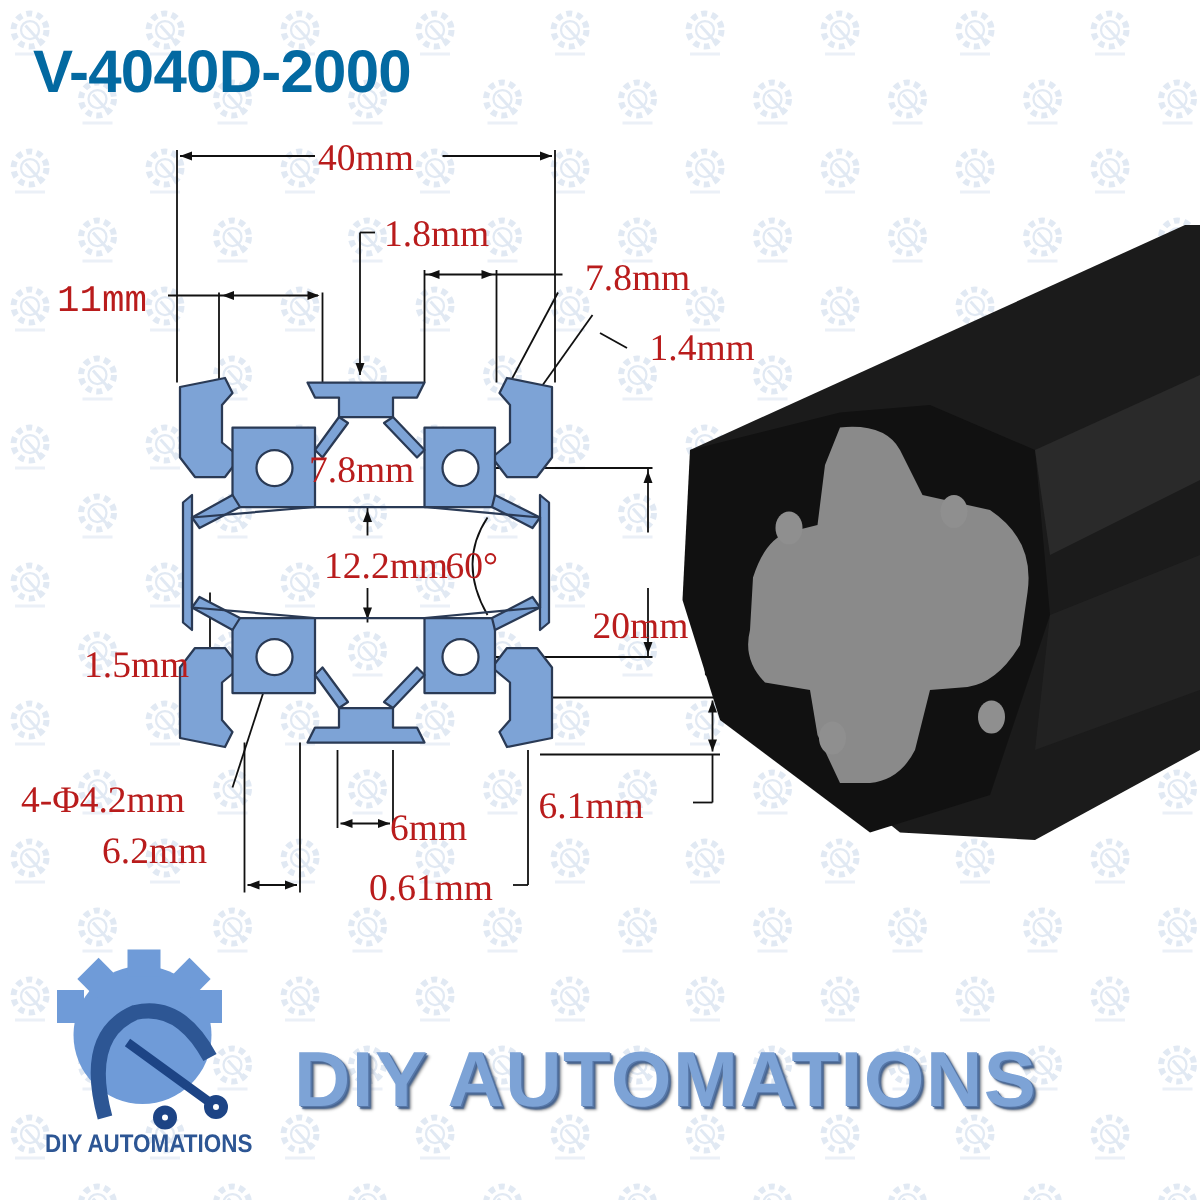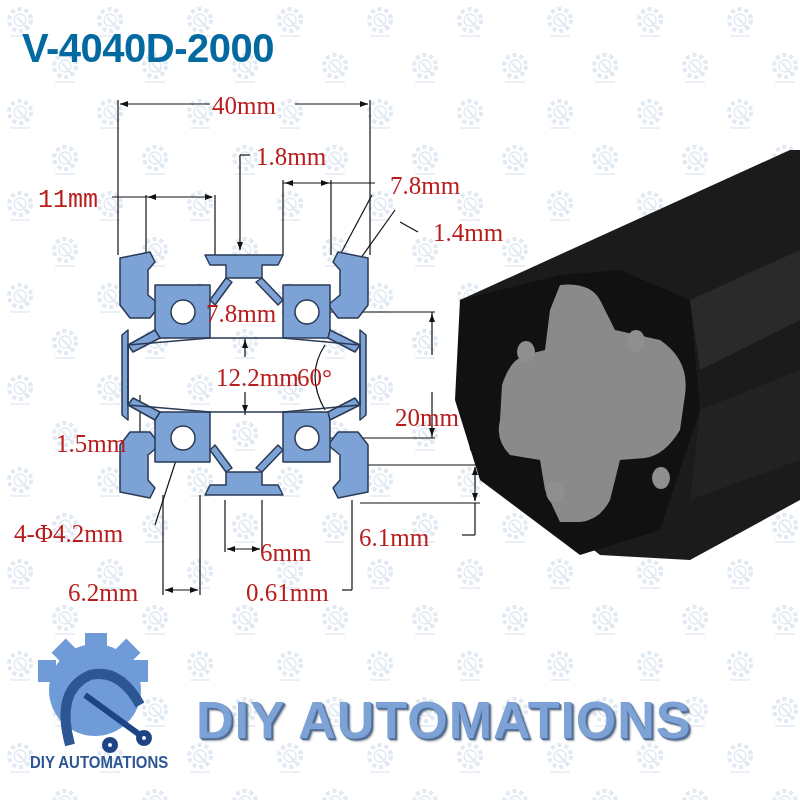--- a/index.html
+++ b/index.html
@@ -180,17 +180,17 @@
 <div class="dim" style="left:390px;top:172px;">7.8mm</div>
 <div class="dim" style="left:433px;top:219px;text-align:center;">1.4mm</div>
 <div class="dim" style="left:206px;top:300px;">7.8mm</div>
 <div class="dim" style="left:216px;top:364px;">12.2mm</div>
 <div class="dim" style="left:297px;top:364px;">60°</div>
 <div class="dim" style="left:395px;top:362px;margin-top:42px;">20mm</div>
 <div class="dim" style="left:56px;top:430px;">1.5mm</div>
 <div class="dim" style="left:14px;top:520px;">4-Φ4.2mm</div>
 <div class="dim" style="left:260px;top:539px;">6mm</div>
 <div class="dim" style="left:359px;top:524px;">6.1mm</div>
-<div class="dim" style="left:68px;top:579px;">6.2mm</div>
+<div class="dim" style="left:68px;top:554px;">6.2mm</div>
 <div class="dim" style="left:246px;top:579px;text-align:center;">0.61mm</div>
 
 <div class="logo-text">DIY AUTOMATIONS</div>
 <div class="brand-text">DIY AUTOMATIONS</div>
 
 </body></html>

